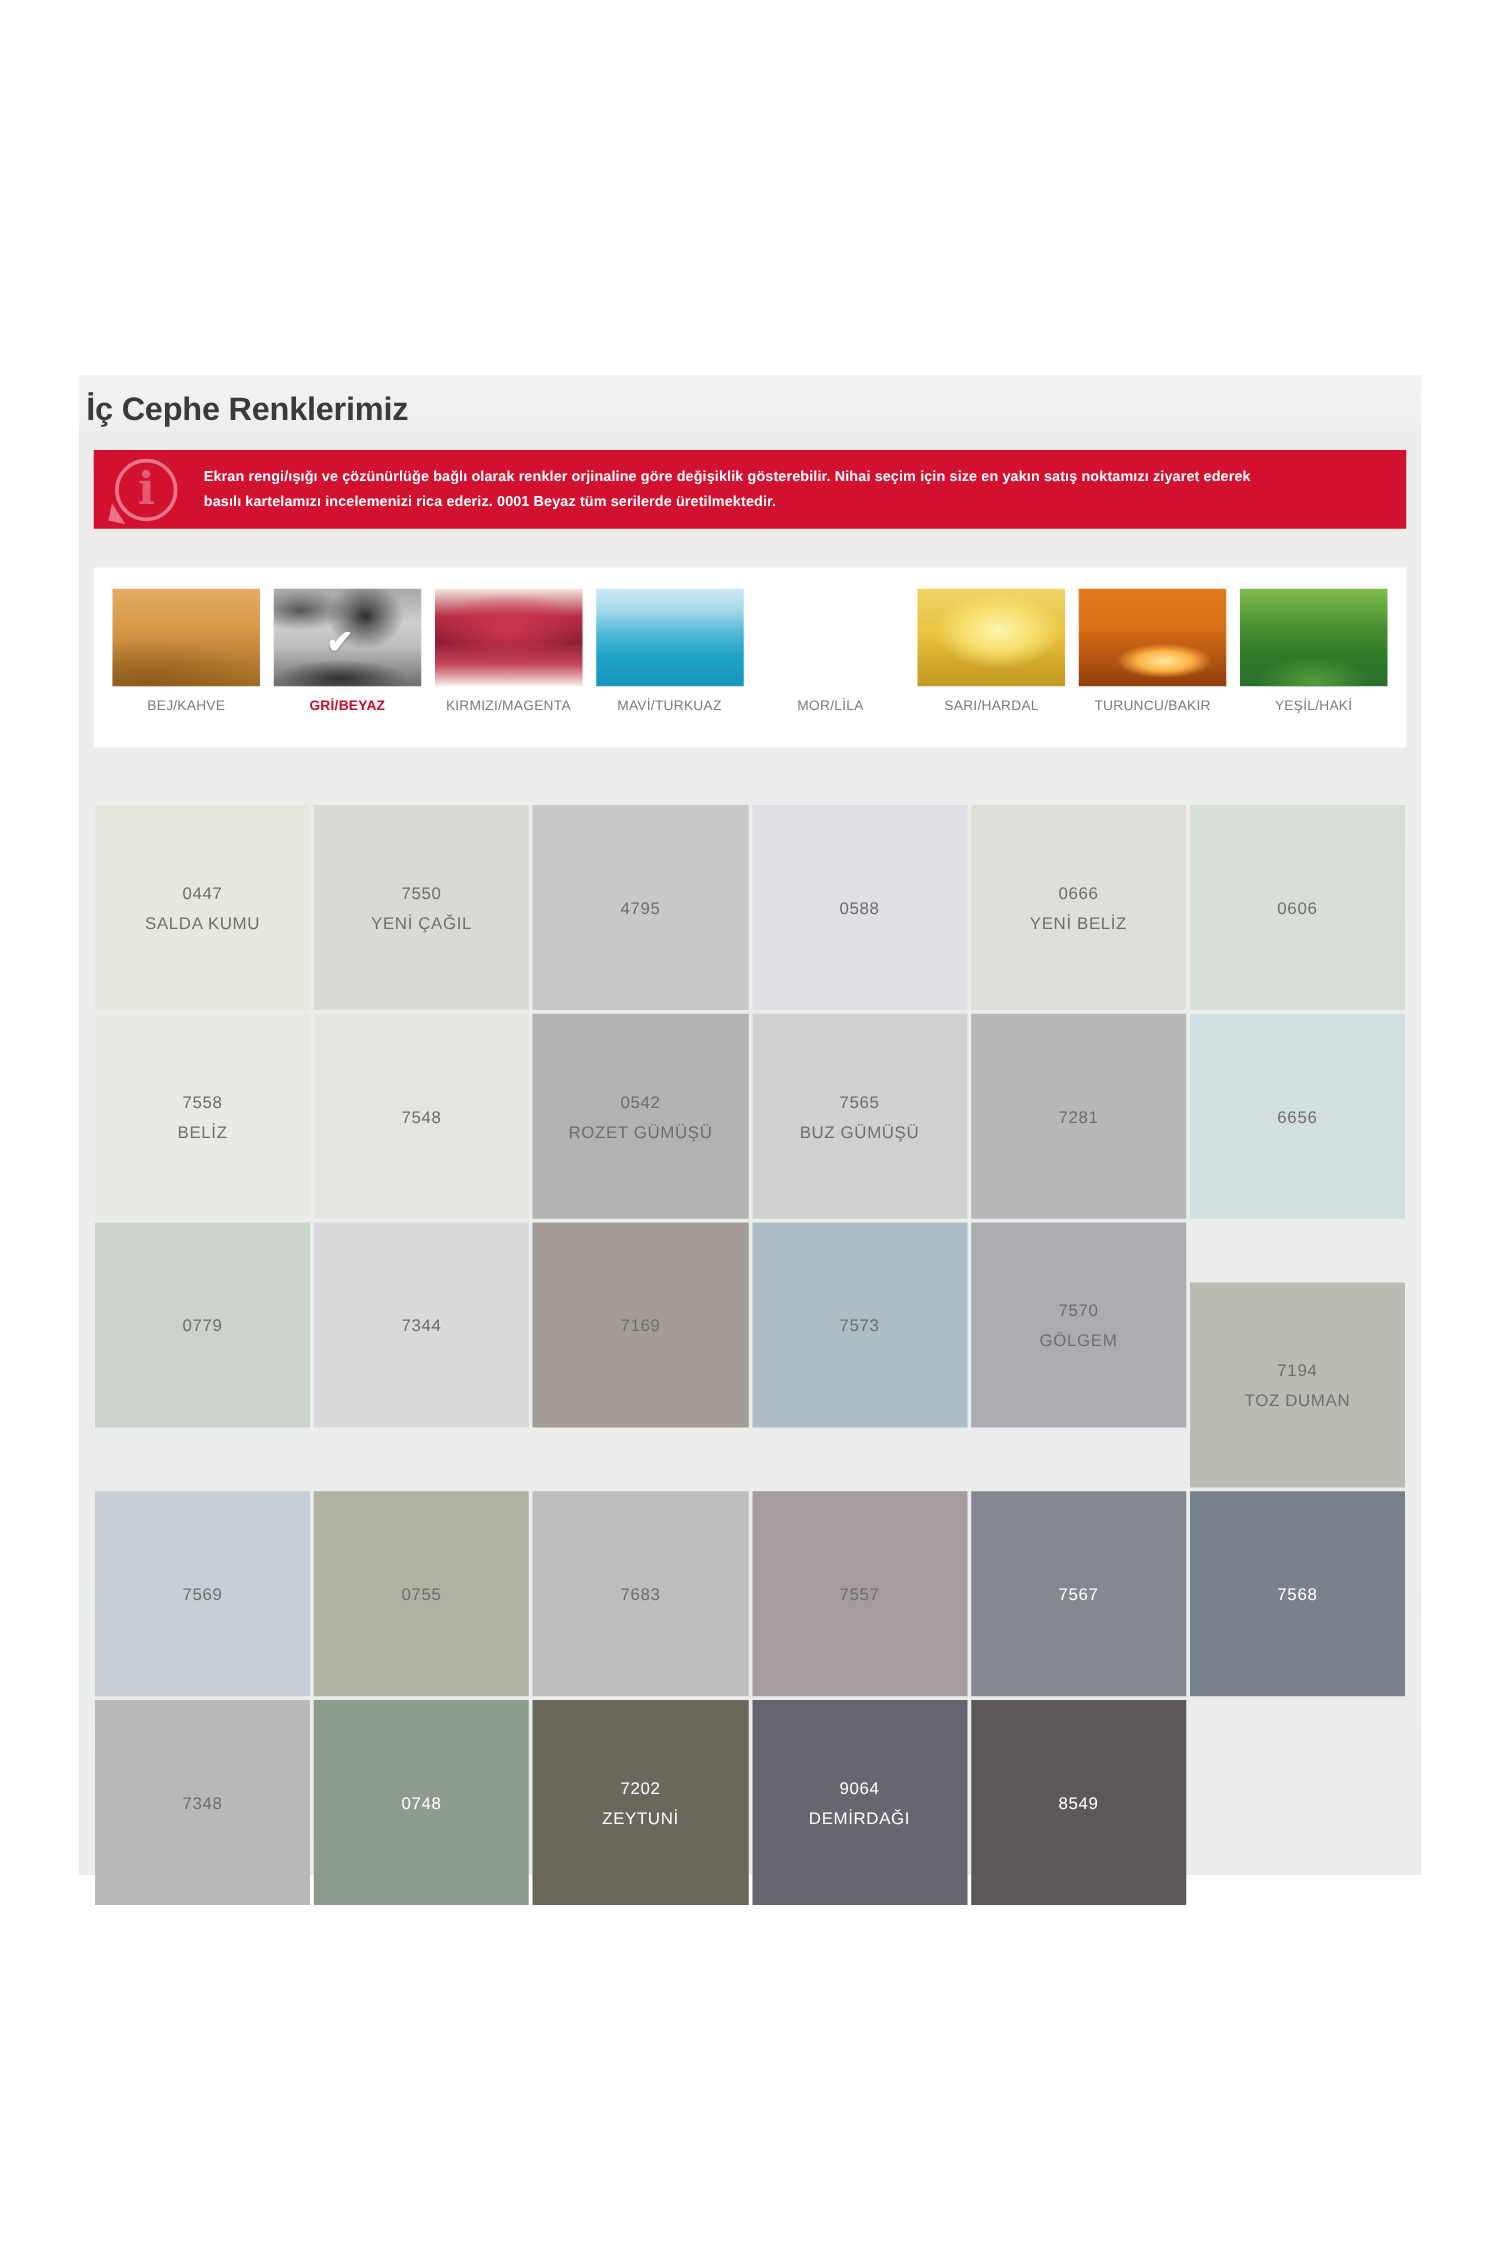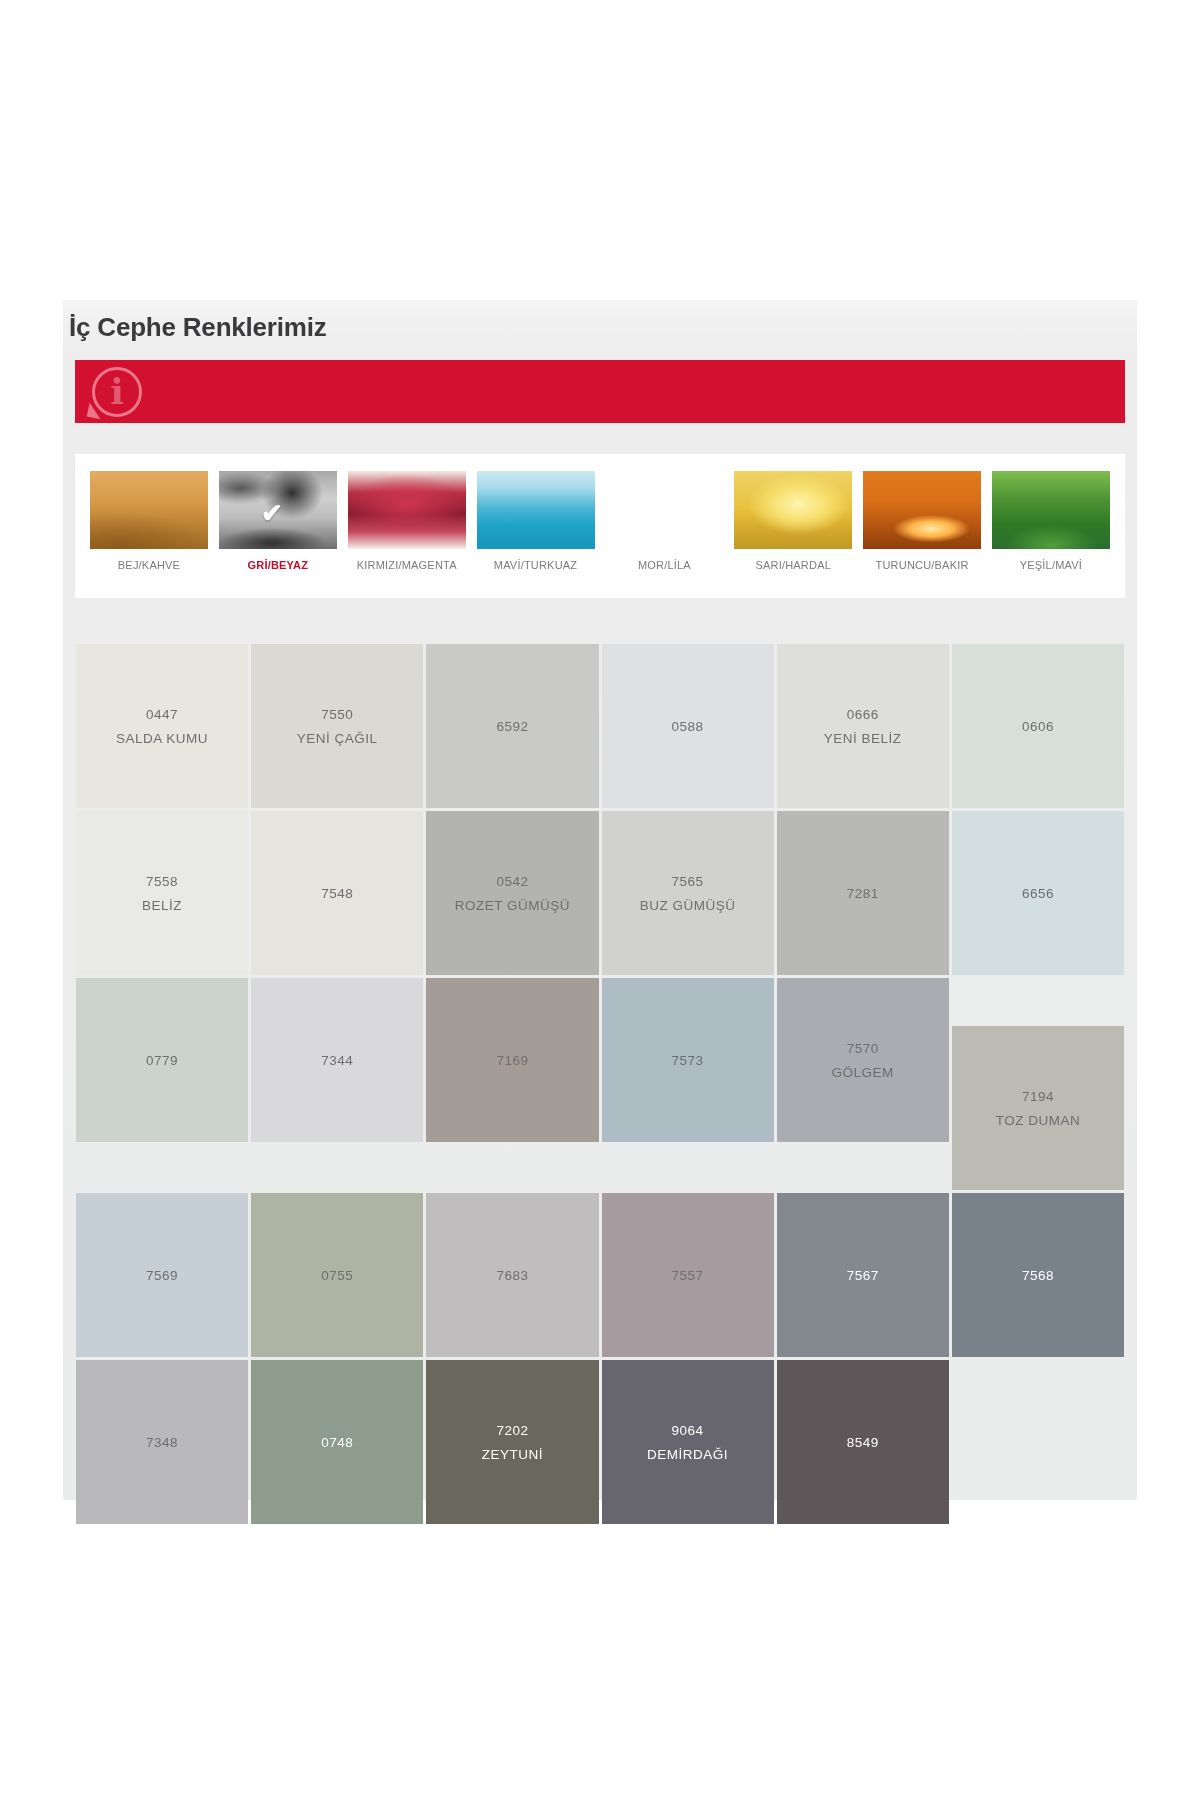--- a/index.html
+++ b/index.html
@@ -115,20 +115,21 @@
 <div class="content-panel">
 
   <div class="page-title">İç Cephe Renklerimiz</div>
 
   <div class="notice-banner" style="background: rgb(210, 16, 47);">
     <div class="info-icon">
       <div class="bubble"></div>
       <div class="tail"></div>
       <div class="glyph">i</div>
     </div>
+    <div class="notice-text">Ekran rengi/ışığı ve çözünürlüğe bağlı olarak renkler orjinaline göre değişiklik gösterebilir. Nihai seçim için size en yakın satış noktamızı ziyaret ederek basılı kartelamızı incelemenizi rica ederiz. 0001 Beyaz tüm serilerde üretilmektedir.</div>
   </div>
 
   <div class="category-card">
     <div class="category-tabs">
         <div class="tab">
           <div class="thumb thumb-0"></div>
           <div class="tab-label">BEJ/KAHVE</div>
         </div>
         <div class="tab selected">
           <div class="thumb thumb-1">
@@ -151,36 +152,36 @@
         <div class="tab">
           <div class="thumb thumb-5"></div>
           <div class="tab-label">SARI/HARDAL</div>
         </div>
         <div class="tab">
           <div class="thumb thumb-6"></div>
           <div class="tab-label">TURUNCU/BAKIR</div>
         </div>
         <div class="tab">
           <div class="thumb thumb-7"></div>
-          <div class="tab-label">YEŞİL/MAVİ</div>
+          <div class="tab-label">YEŞİL/HAKİ</div>
         </div>
       </div>
   </div>
 
   <div class="color-grid">
       <div class="cell" style="background: rgb(231, 231, 223);">
         <div class="code">0447</div>
         <div class="name">SALDA KUMU</div>
       </div>
       <div class="cell" style="background: rgb(218, 217, 212);">
         <div class="code">7550</div>
         <div class="name">YENİ ÇAĞIL</div>
       </div>
       <div class="cell" style="background: rgb(201, 201, 199);">
-        <div class="code">6592</div>
+        <div class="code">4795</div>
       </div>
       <div class="cell" style="background: rgb(222, 224, 228);">
         <div class="code">0588</div>
       </div>
       <div class="cell" style="background: rgb(222, 222, 218);">
         <div class="code">0666</div>
         <div class="name">YENİ BELİZ</div>
       </div>
       <div class="cell" style="background: rgb(216, 223, 217);">
         <div class="code">0606</div>

